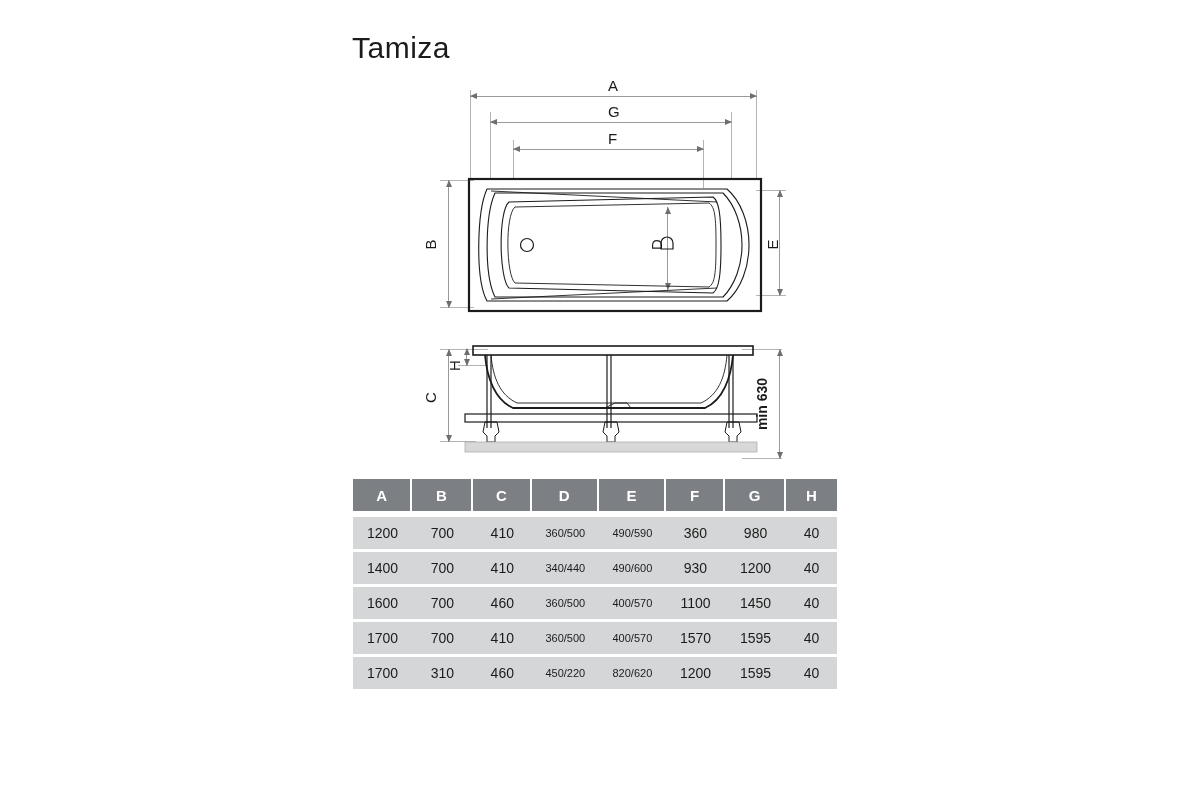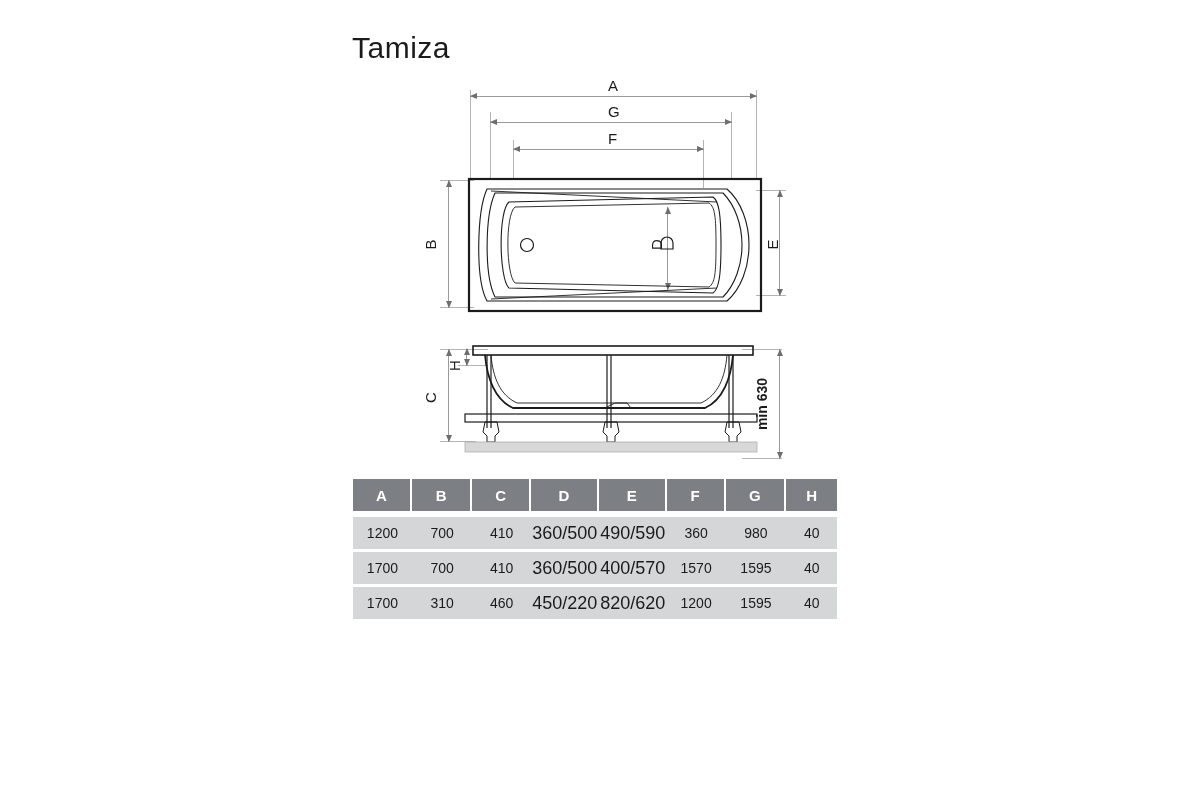--- a/index.html
+++ b/index.html
@@ -115,21 +115,21 @@
     color: #1b1b1b;
     font-size: 14px;
     height: 32px;
     padding: 0;
     text-align: center;
     vertical-align: middle;
     border-bottom: 3px solid #ffffff;
   }
   #spec-table tbody tr:first-child td { border-top: 6px solid #ffffff; }
   #spec-table tbody tr:last-child td { border-bottom: none; }
-  #spec-table td.narrow { font-size: 18px; }
+  #spec-table td.narrow { font-size: 11px; }
 
   .col-a { width: 58px; }
   .col-b { width: 60px; }
   .col-c { width: 58px; }
   .col-d { width: 66px; }
   .col-e { width: 66px; }
   .col-f { width: 58px; }
   .col-g { width: 60px; }
   .col-h { width: 52px; }
 </style>
@@ -267,20 +267,40 @@
       <td>1200</td>
       <td>700</td>
       <td>410</td>
       <td class="narrow">360/500</td>
       <td class="narrow">490/590</td>
       <td>360</td>
       <td>980</td>
       <td>40</td>
     </tr>
     <tr>
+      <td>1400</td>
+      <td>700</td>
+      <td>410</td>
+      <td class="narrow">340/440</td>
+      <td class="narrow">490/600</td>
+      <td>930</td>
+      <td>1200</td>
+      <td>40</td>
+    </tr>
+    <tr>
+      <td>1600</td>
+      <td>700</td>
+      <td>460</td>
+      <td class="narrow">360/500</td>
+      <td class="narrow">400/570</td>
+      <td>1100</td>
+      <td>1450</td>
+      <td>40</td>
+    </tr>
+    <tr>
       <td>1700</td>
       <td>700</td>
       <td>410</td>
       <td class="narrow">360/500</td>
       <td class="narrow">400/570</td>
       <td>1570</td>
       <td>1595</td>
       <td>40</td>
     </tr>
     <tr>

